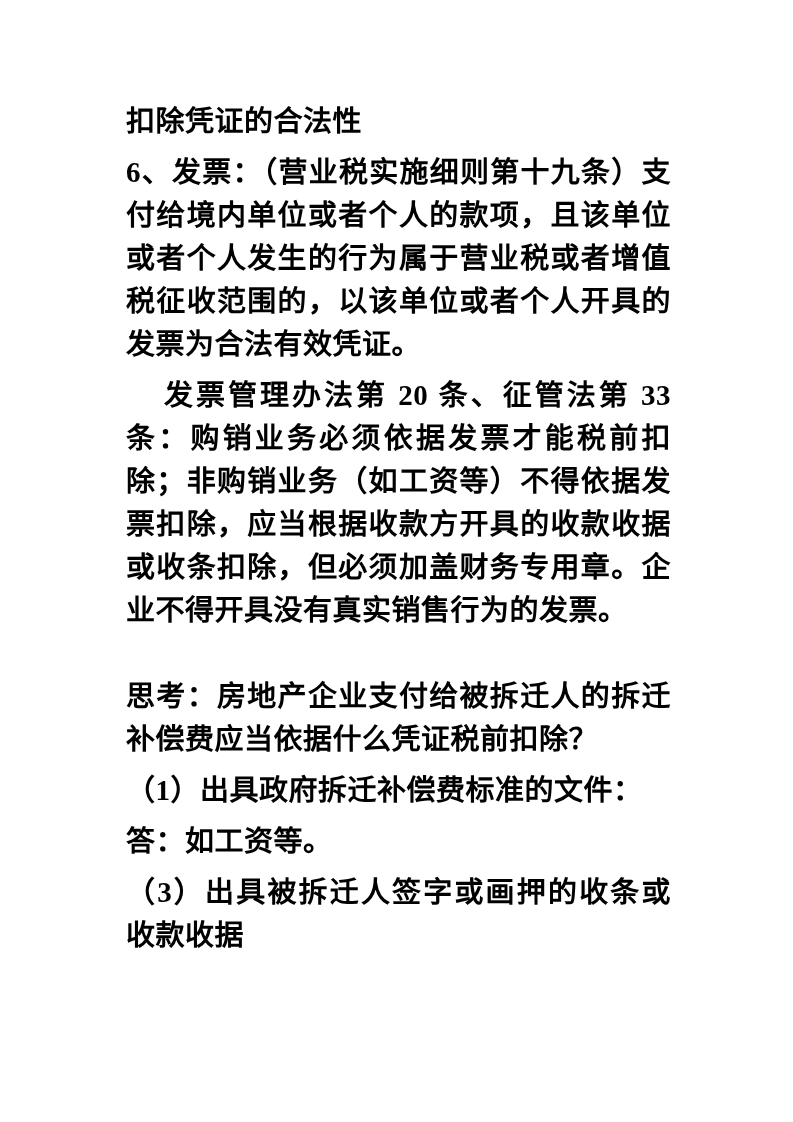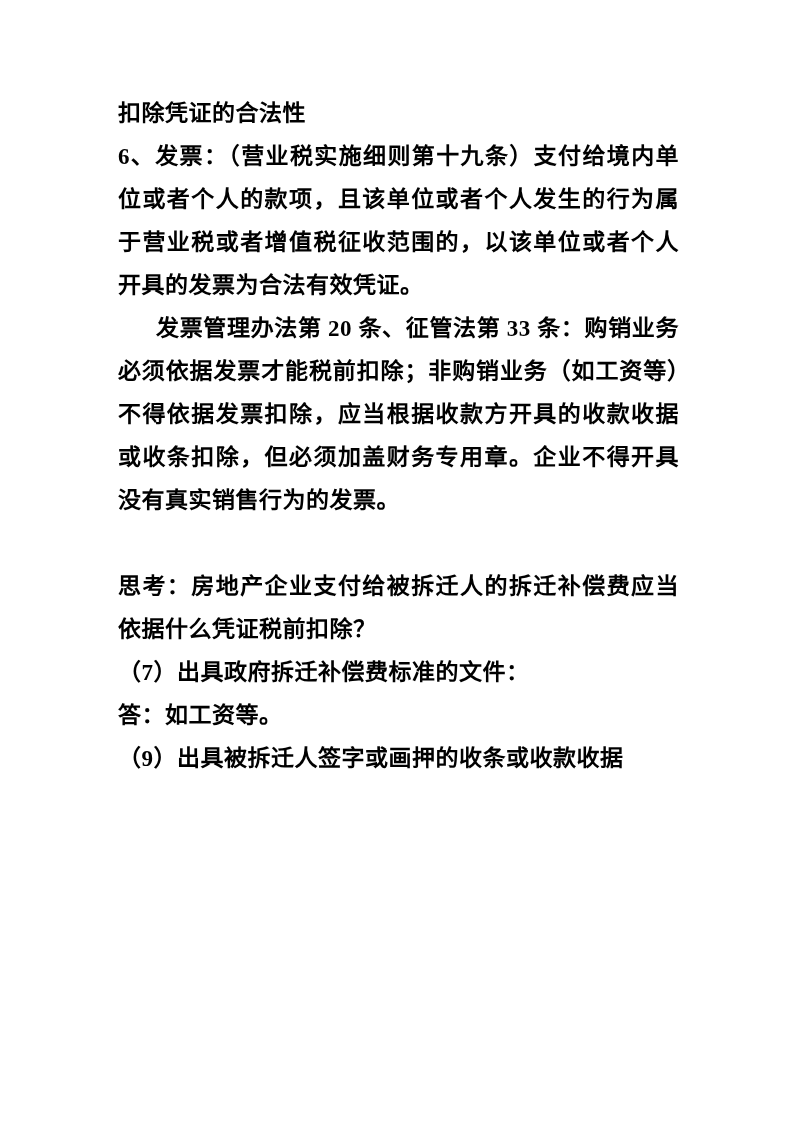--- a/index.html
+++ b/index.html
@@ -13,22 +13,22 @@
     height: 1122px;
     background: #ffffff;
     box-sizing: border-box;
     padding: 92px 114px 0 118px;
     overflow: hidden;
     font-family: "Liberation Serif", "DejaVu Serif", serif;
     font-weight: 700;
     color: #000000;
   }
   .para {
-    margin: 0;
-    font-size: 23px;
+    margin: 8px;
+    font-size: 29px;
     line-height: 43px;
     text-align: justify;
     letter-spacing: 0.5px;
   }
   .para.first-line-indent {
     text-indent: 38px;
   }
   .para.space-before {
     margin-top: 43px;
   }
@@ -38,19 +38,19 @@
 
 <div class="page">
   <p class="para">扣除凭证的合法性</p>
 
   <p class="para">6、发票：（营业税实施细则第十九条）支付给境内单位或者个人的款项，且该单位或者个人发生的行为属于营业税或者增值税征收范围的，以该单位或者个人开具的发票为合法有效凭证。</p>
 
   <p class="para first-line-indent">发票管理办法第 20 条、征管法第 33 条：购销业务必须依据发票才能税前扣除；非购销业务（如工资等）不得依据发票扣除，应当根据收款方开具的收款收据或收条扣除，但必须加盖财务专用章。企业不得开具没有真实销售行为的发票。</p>
 
   <p class="para space-before">思考：房地产企业支付给被拆迁人的拆迁补偿费应当依据什么凭证税前扣除？</p>
 
-  <p class="para">（7）出具政府拆迁补偿费标准的文件：</p>
+  <p class="para">（1）出具政府拆迁补偿费标准的文件：</p>
 
 
   <p class="para">答：如工资等。</p>
 
-  <p class="para">（9）出具被拆迁人签字或画押的收条或收款收据</p>
+  <p class="para">（3）出具被拆迁人签字或画押的收条或收款收据</p>
 </div>
 
 </body></html>

